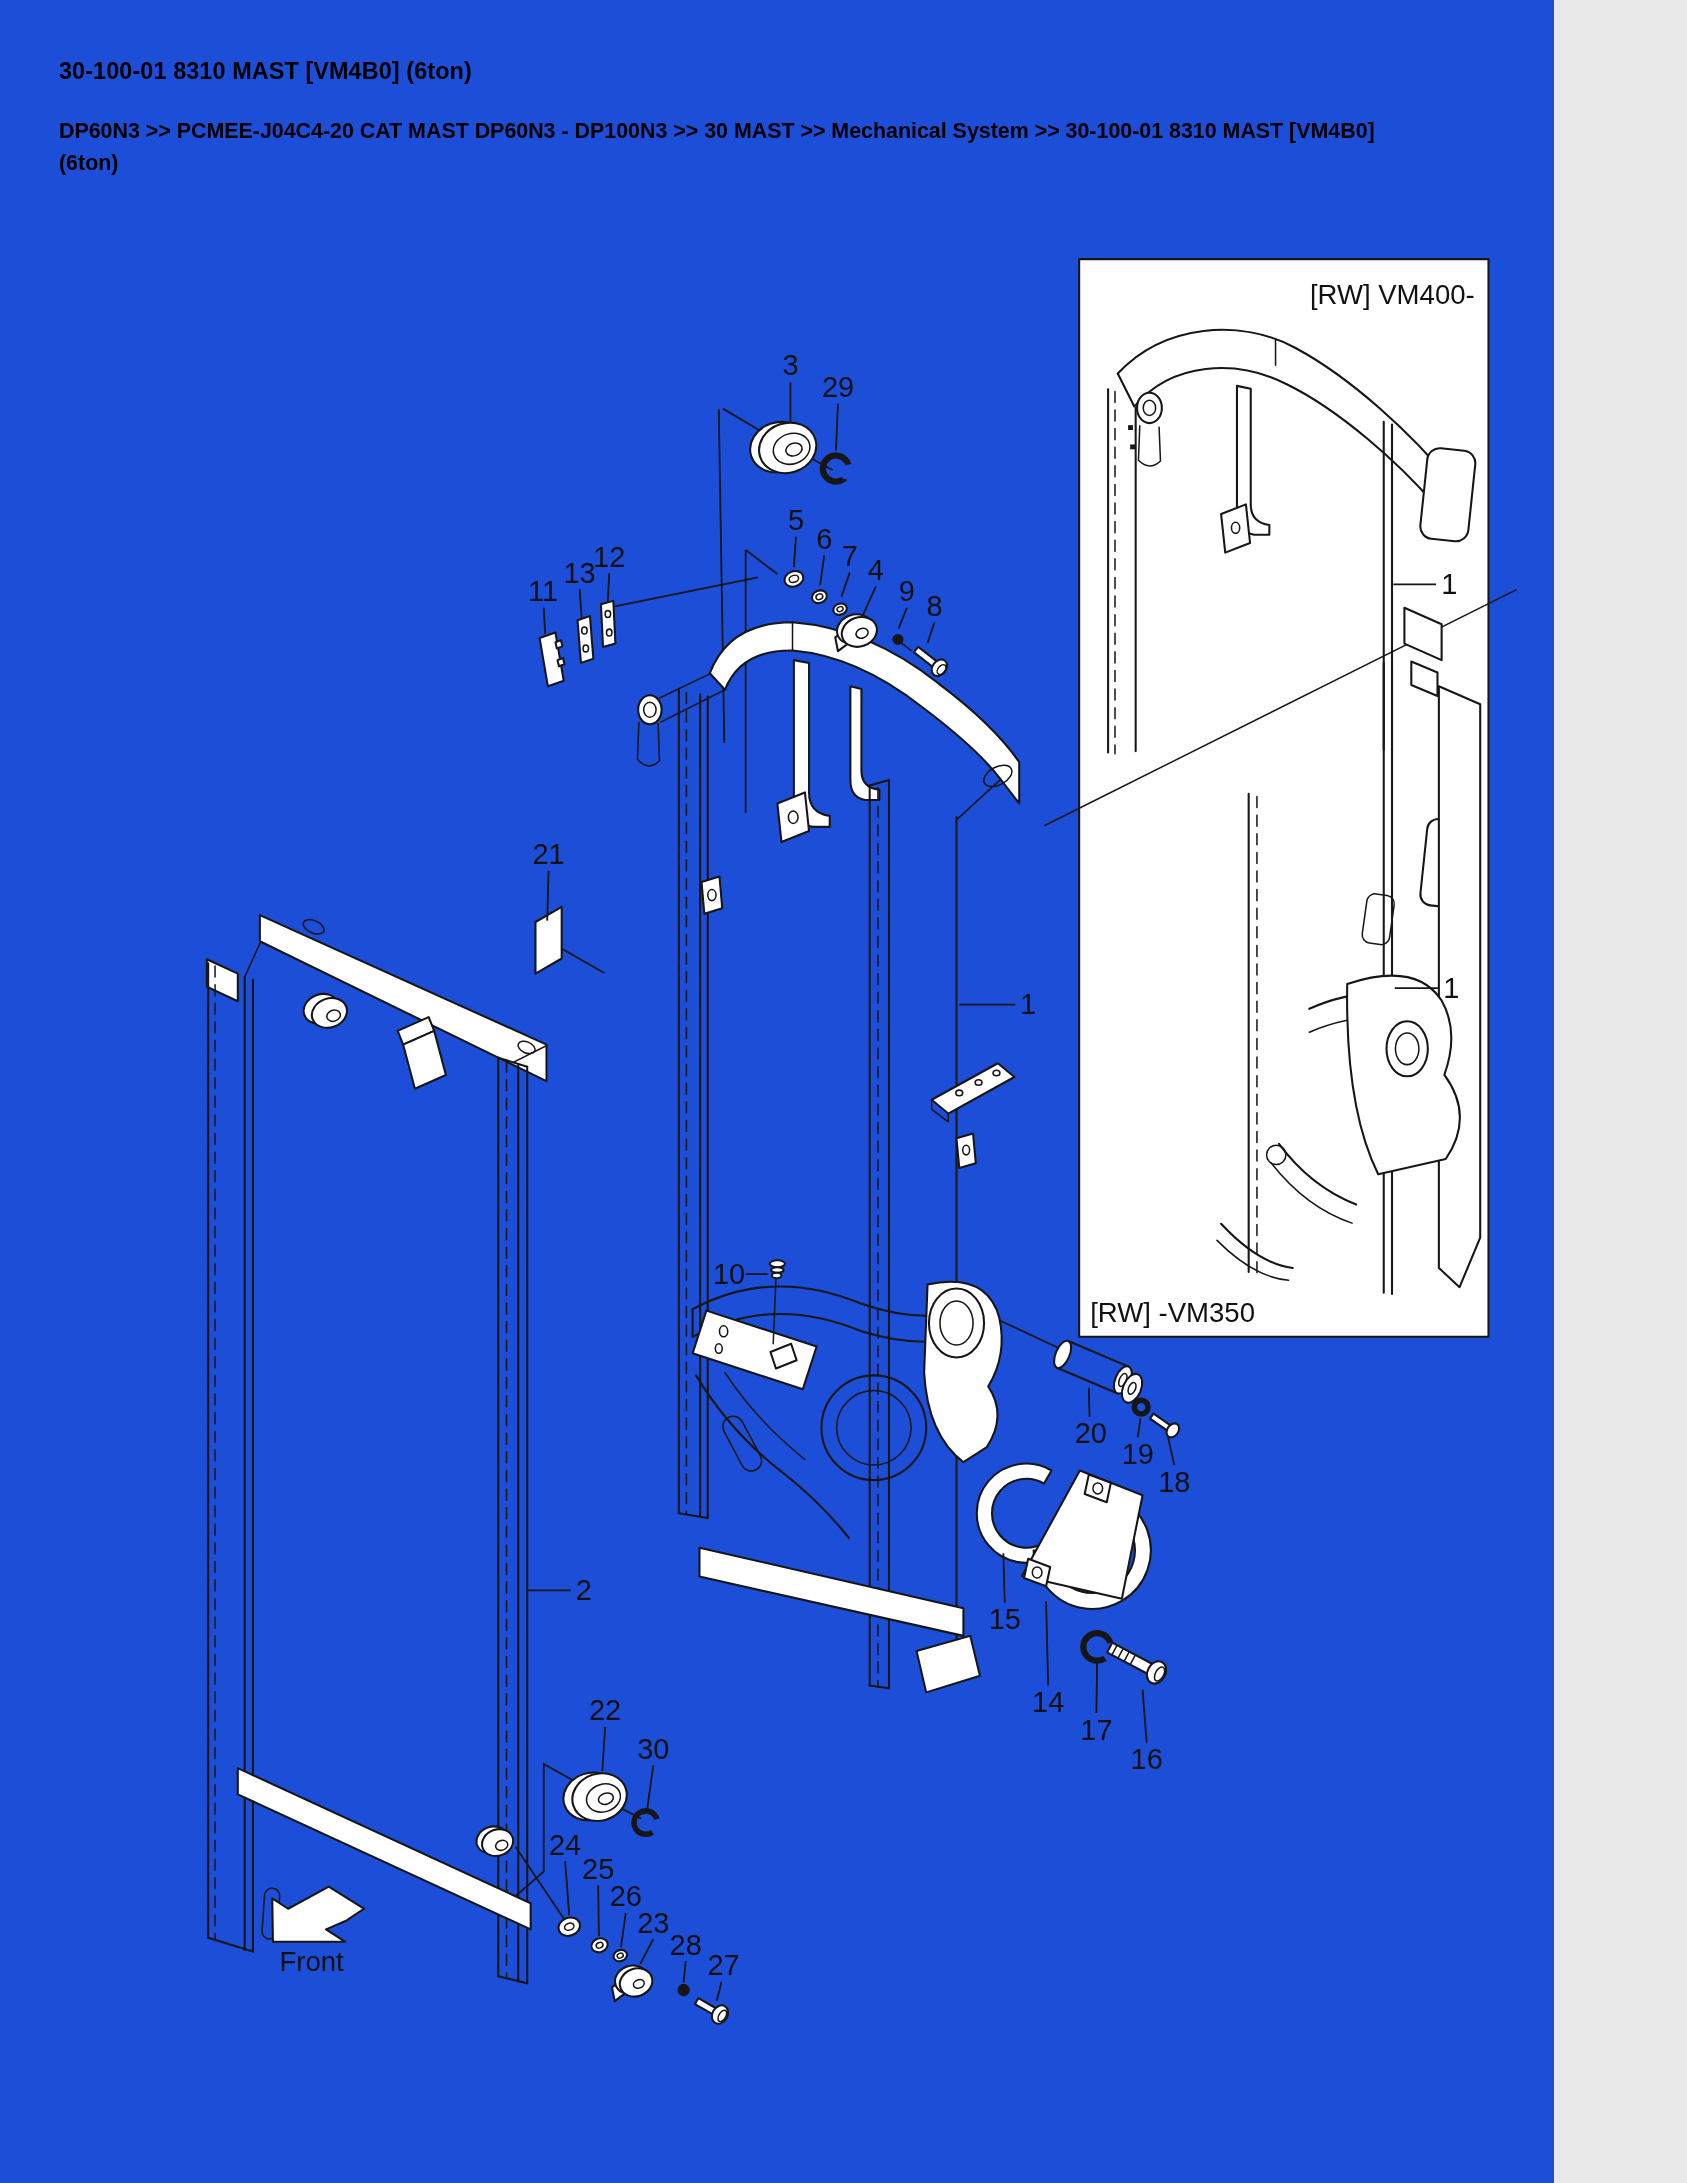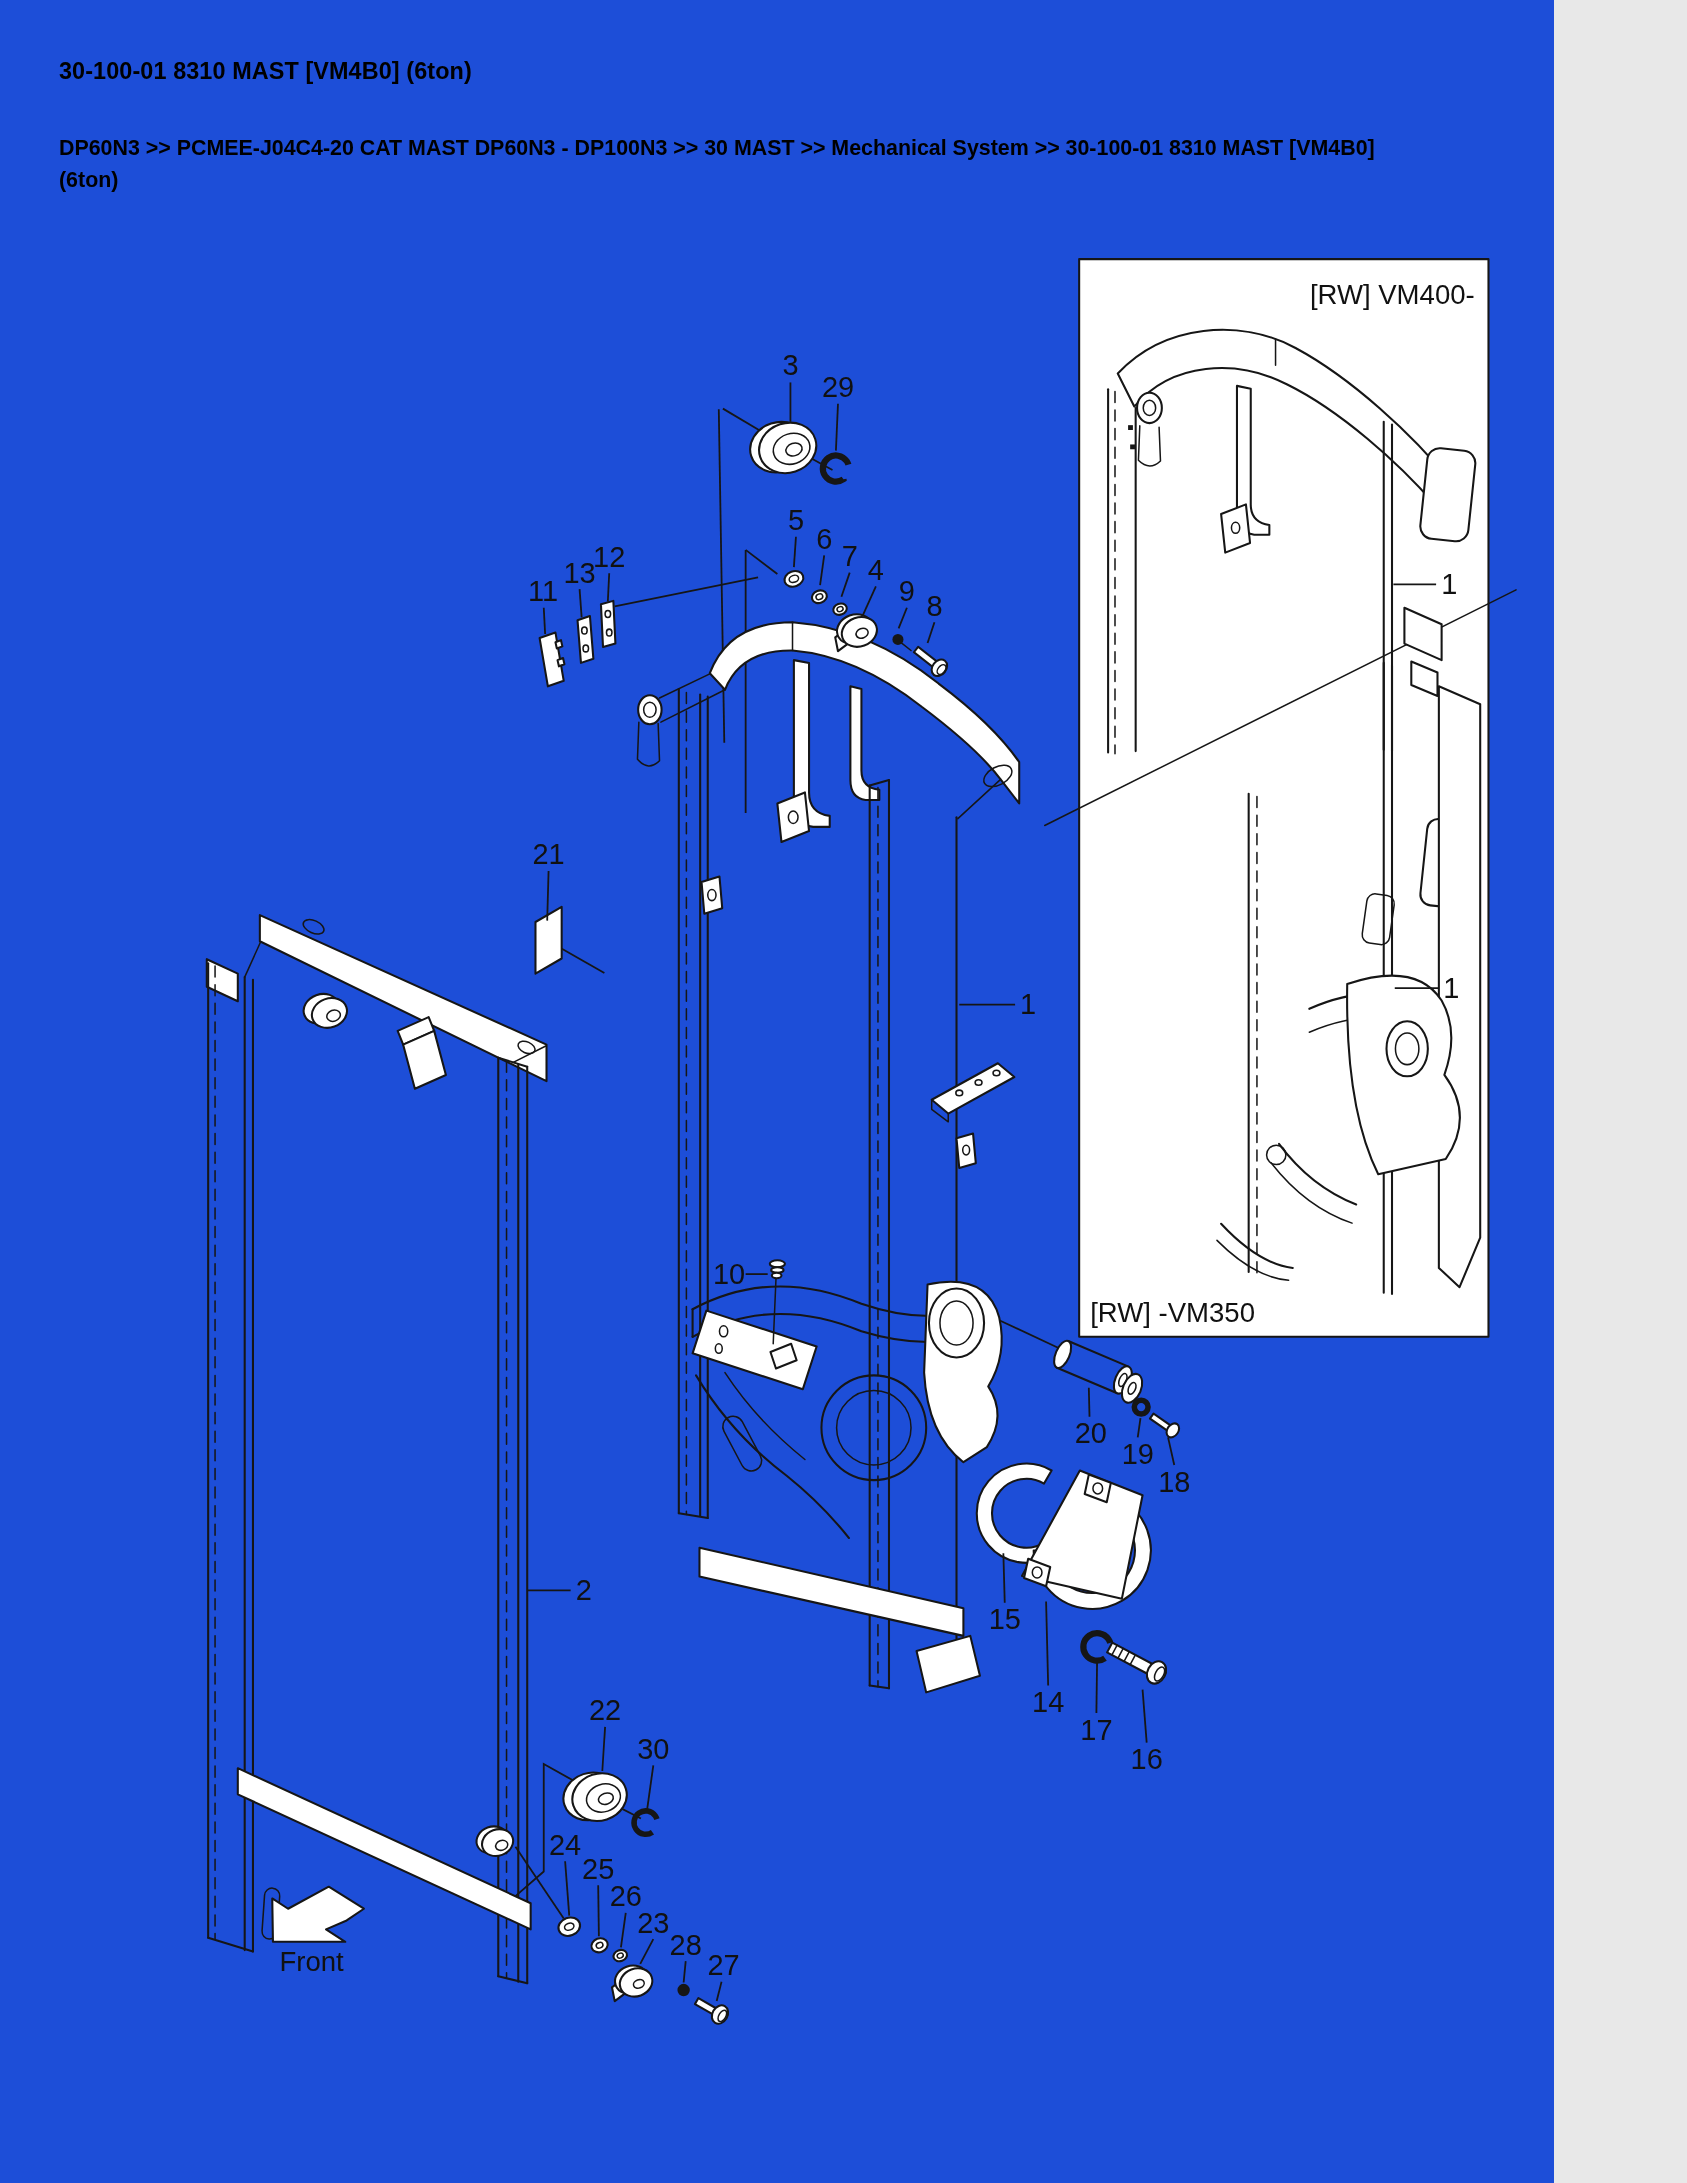--- a/index.html
+++ b/index.html
@@ -1,19 +1,19 @@
 <!DOCTYPE html>
 <html style="font-size:11px"><head>
 <meta charset="utf-8">
 <style>
   html,body{margin:0;padding:0;background:#e8e8e8;}
   .page{position:relative;width:1554px;height:2183px;background:#1d4ed8;overflow:hidden;
         font-family:"Liberation Sans",sans-serif;color:#000;}
   .doc-title{position:absolute;left:59px;top:58px;font-size:23.4px;font-weight:bold;letter-spacing:0.1px;}
-  .breadcrumb{position:absolute;left:59px;top:132px;width:1582px;font-size:21.4px;font-weight:bold;line-height:32px;}
+  .breadcrumb{position:absolute;left:59px;top:115px;width:1582px;font-size:21.4px;font-weight:bold;line-height:32px;}
   svg{position:absolute;left:0;top:0;}
   .s  {fill:none;stroke:#161616;stroke-width:3;stroke-linejoin:round;stroke-linecap:round;}
   .sw {fill:#ffffff;stroke:#161616;stroke-width:3;stroke-linejoin:round;stroke-linecap:round;}
   .t  {stroke-width:2.2;}
   .d  {stroke-dasharray:16 11;}
   .ld {stroke:#161616;stroke-width:2.6;fill:none;}
   .co {font-family:"Liberation Sans",sans-serif;font-size:42px;fill:#111;text-anchor:middle;dominant-baseline:central;}
   .lbl{font-family:"Liberation Sans",sans-serif;font-size:40px;fill:#111;dominant-baseline:central;}
   .fill{fill:#161616;stroke:none;}
 </style>

